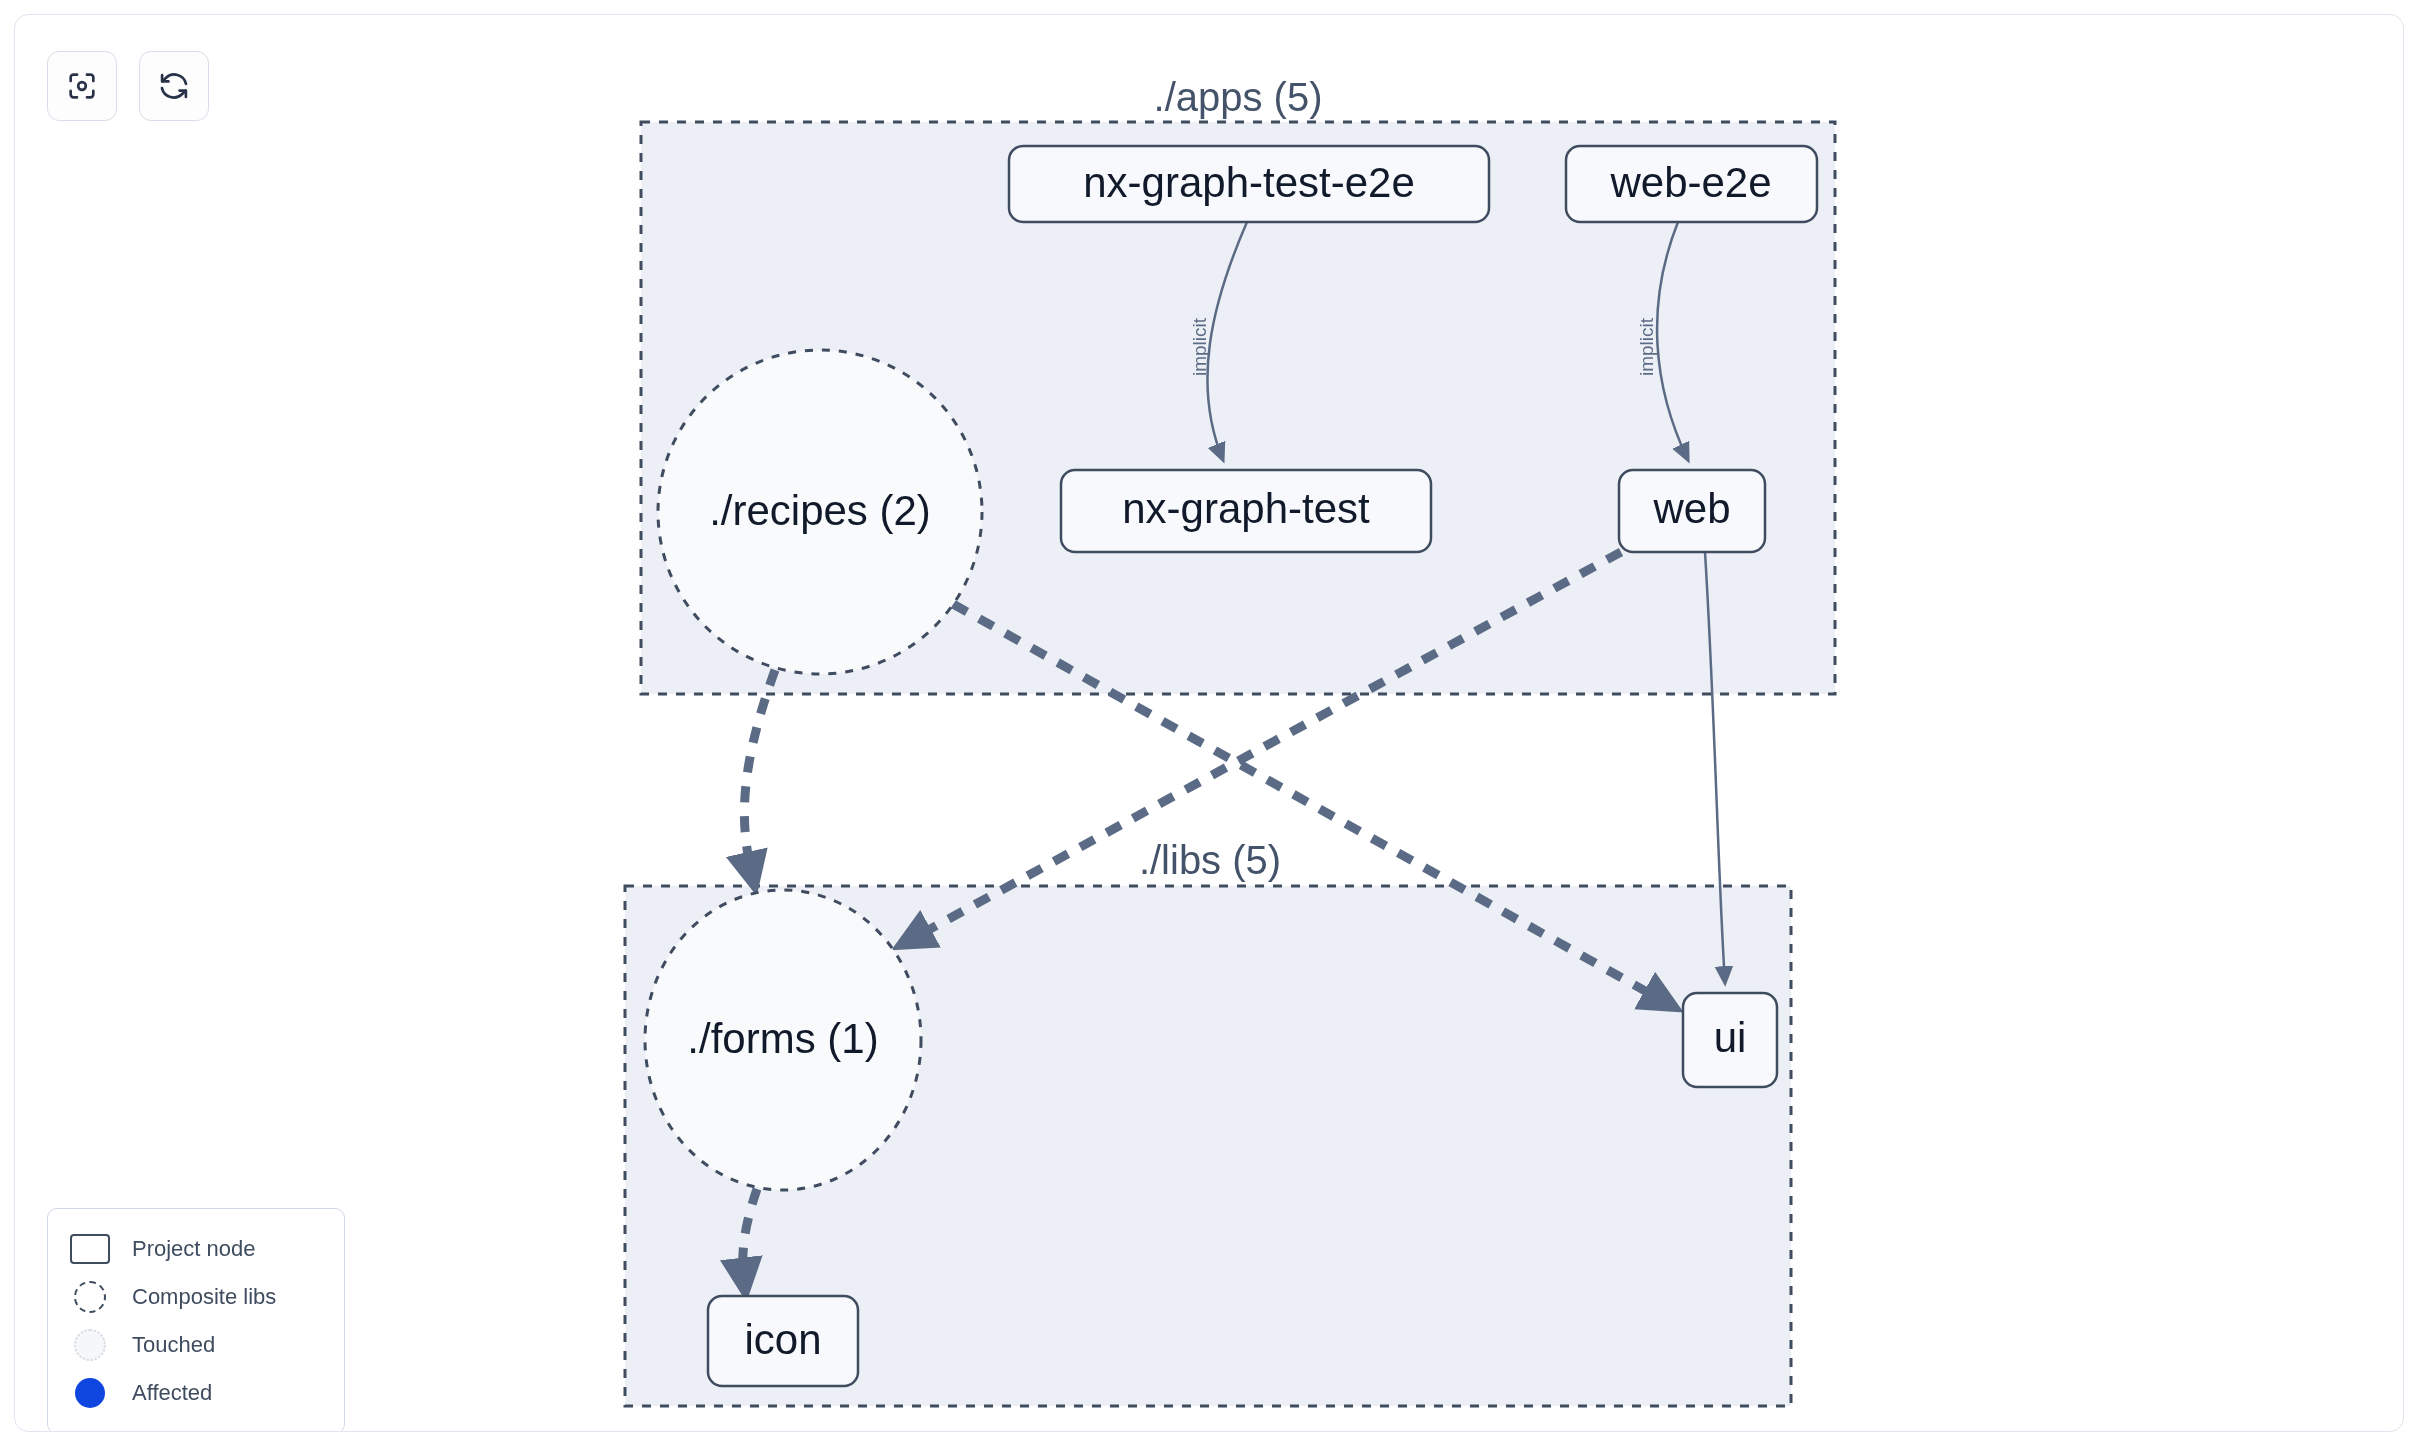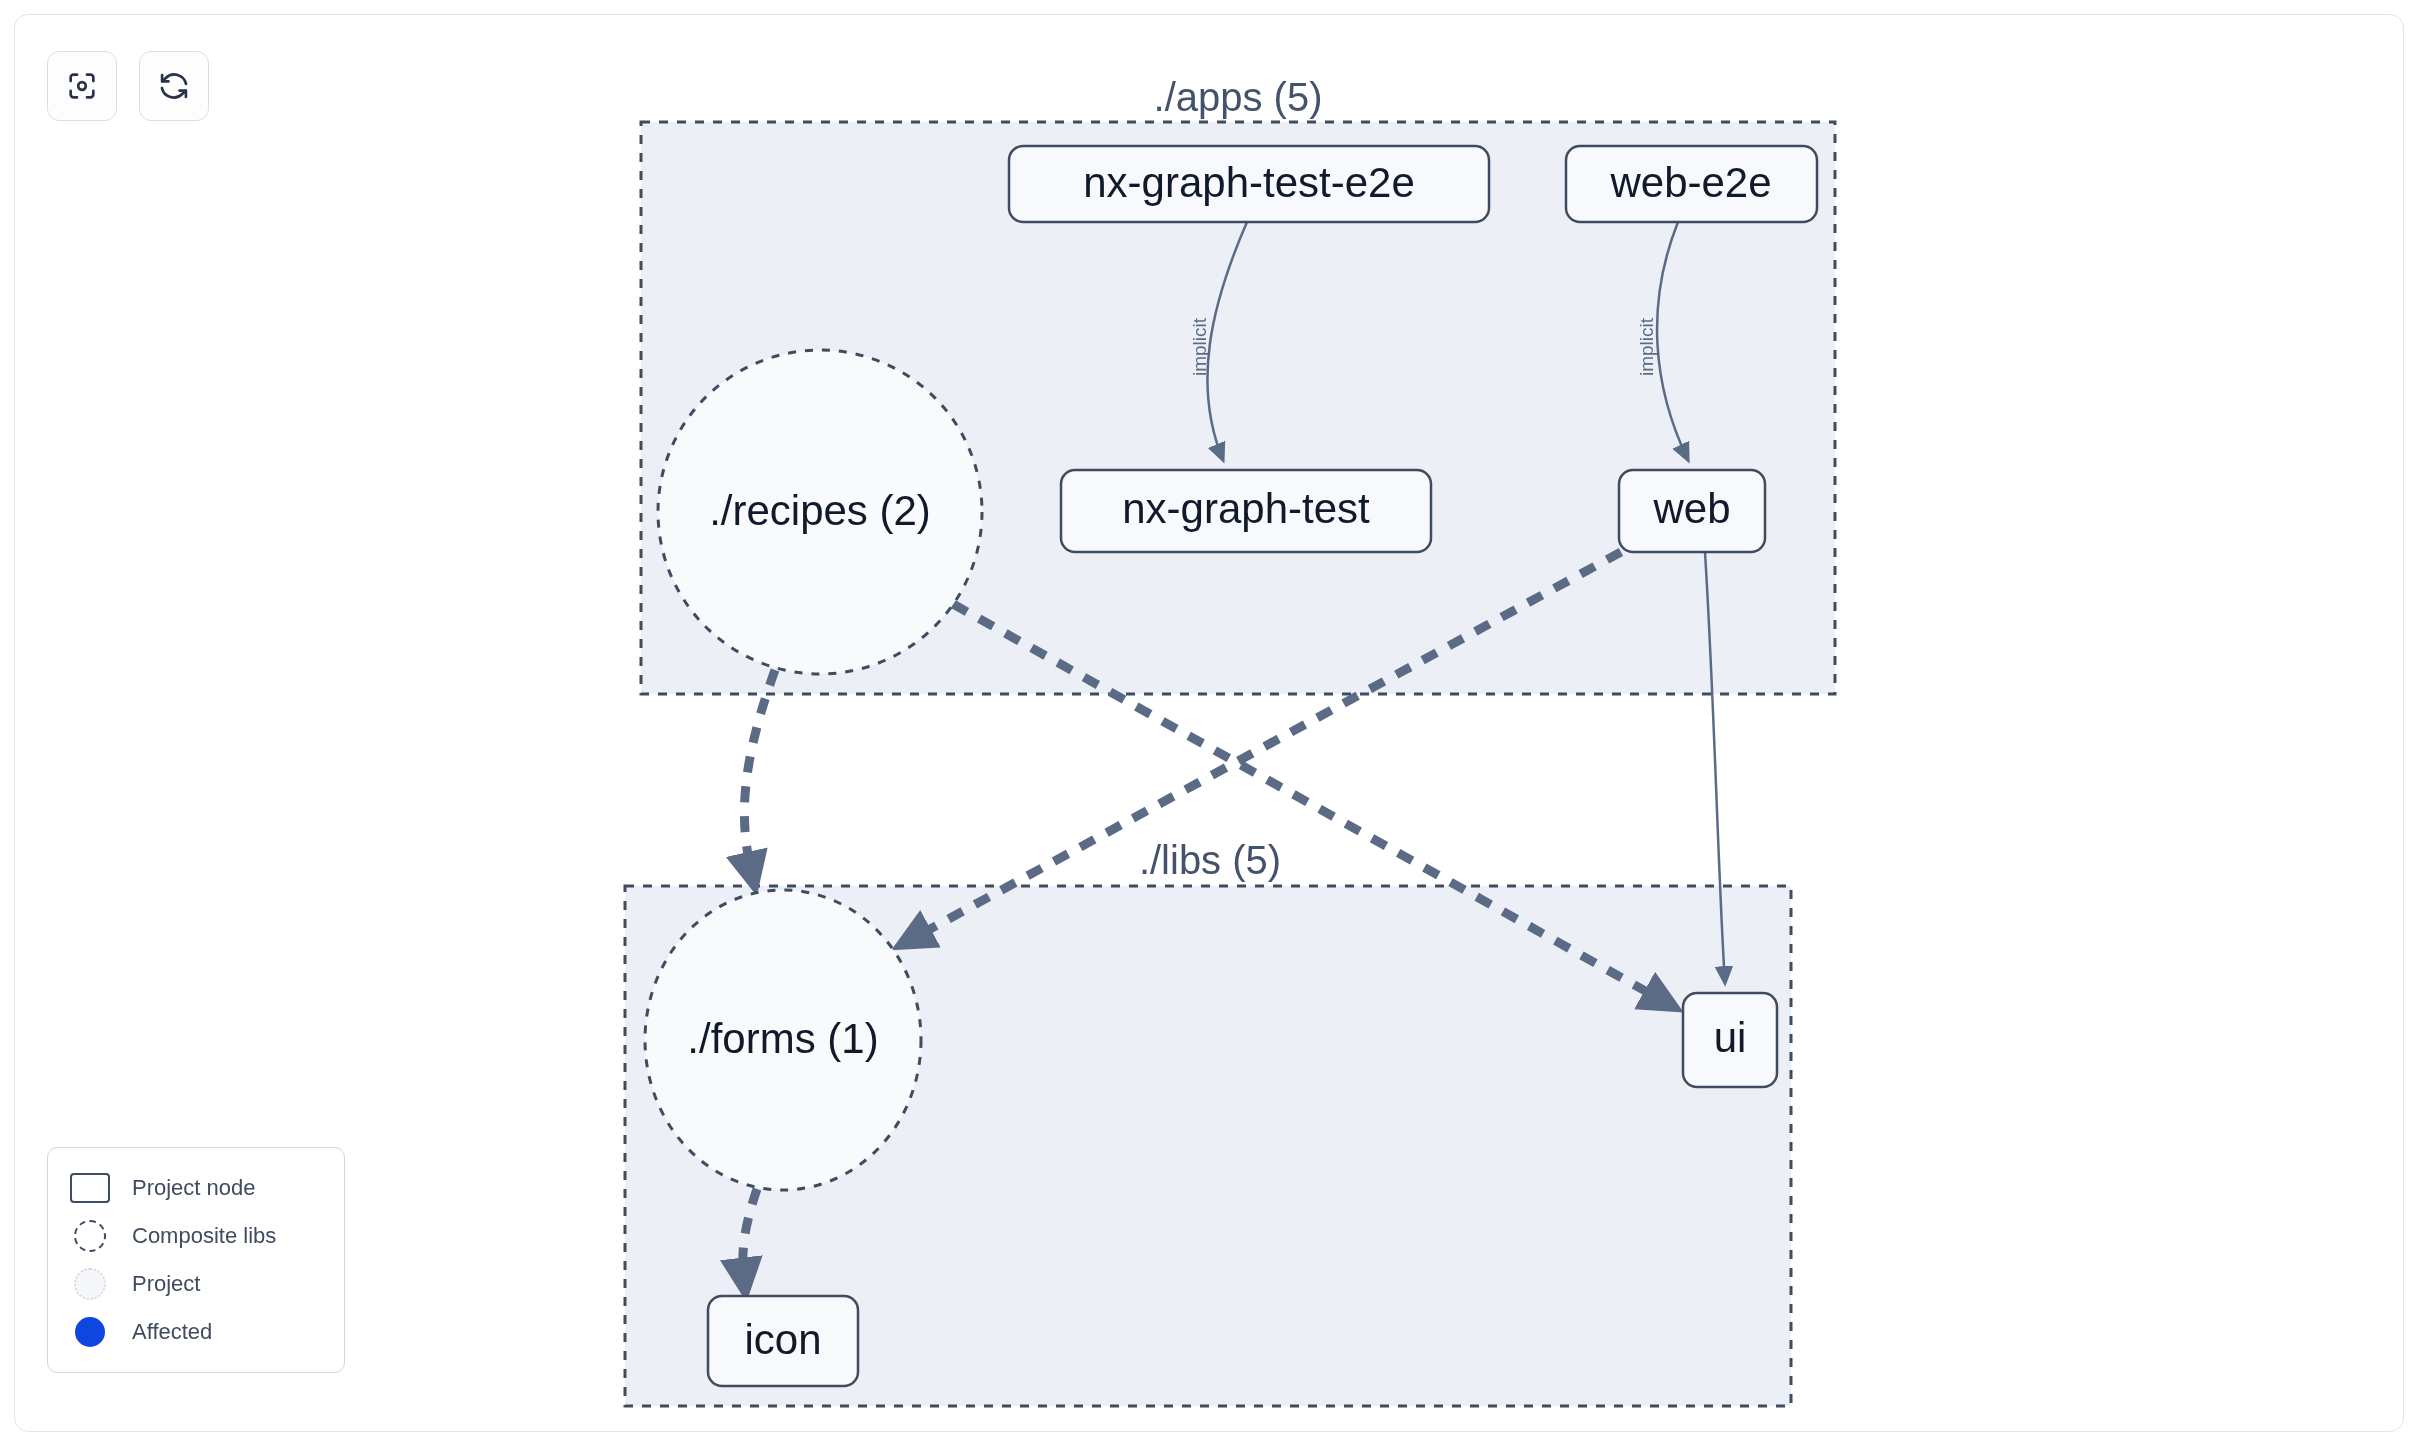--- a/index.html
+++ b/index.html
@@ -50,21 +50,21 @@
     cursor: pointer;
     padding: 0;
     box-sizing: border-box;
   }
   .tool-btn svg { display: block; }
 
   
   #legend {
     position: absolute;
     left: 32px;
-    top: 1132px;
+    top: 1193px;
     width: 298px;
     border: 1px solid #cfd7e4;
     border-radius: 10px;
     background: #ffffff;
     padding: 16px 18px 16px 22px;
     box-sizing: border-box;
     z-index: 40;
   }
   .legend-row {
     display: flex;
@@ -292,21 +292,21 @@
       <div class="legend-row">
         <span class="legend-swatch">
           <span class="sw-dashed-circle"></span>
         </span>
         <span class="legend-label">Composite libs</span>
       </div>
       <div class="legend-row">
         <span class="legend-swatch">
           <span class="sw-affected"></span>
         </span>
-        <span class="legend-label">Project</span>
+        <span class="legend-label">Touched</span>
       </div>
       <div class="legend-row">
         <span class="legend-swatch">
           <span class="sw-touched"></span>
         </span>
         <span class="legend-label">Affected</span>
       </div>
     </div>
 
   </div>

